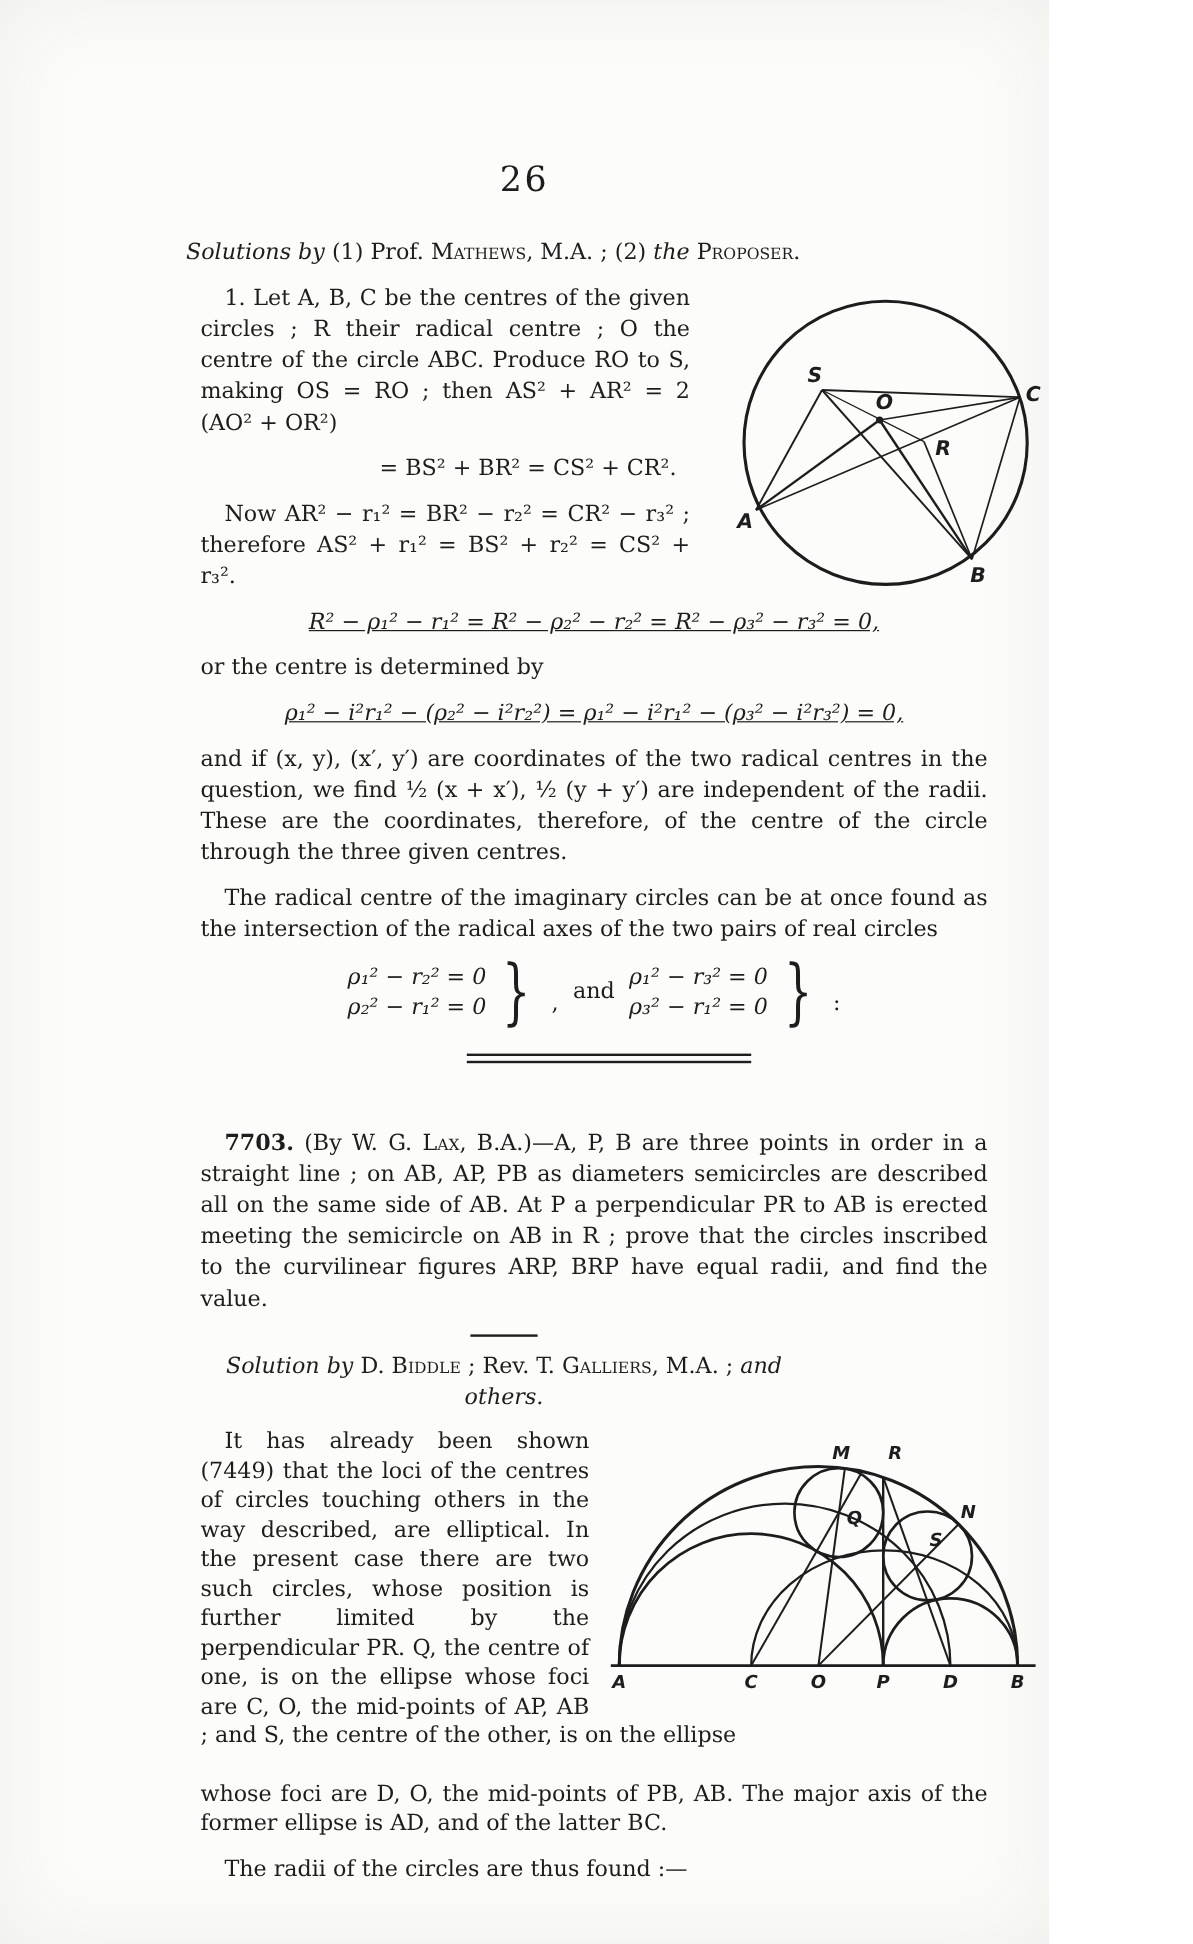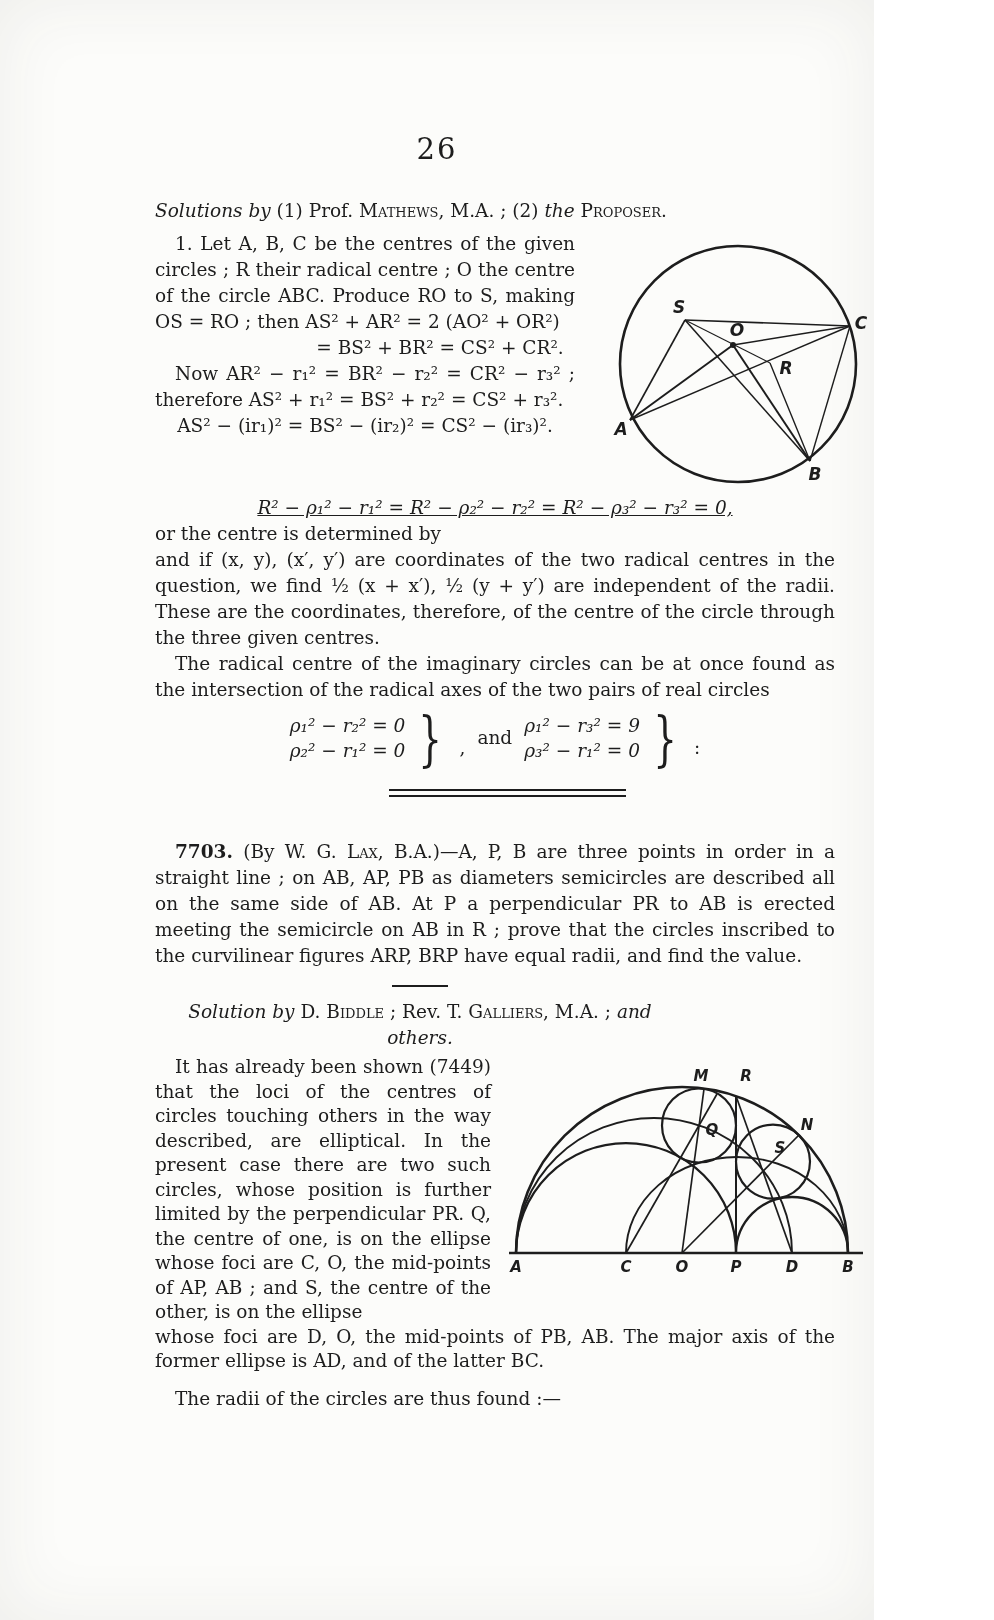--- a/index.html
+++ b/index.html
@@ -10,21 +10,21 @@
     box-shadow: inset 0 0 70px rgba(60,55,45,0.07);
   }
   .pageno {
     position:absolute; top:132px; left:0; width:100%;
     text-align:center; font-size:29px; letter-spacing:2px;
   }
   .content {
     position:absolute; left:155px; top:198px; width:680px;
     font-size:18.5px; line-height:26px; text-align:justify;
   }
-  p { margin:0; text-indent:20px; }
+  p { margin:12px; text-indent:20px; }
   .noindent { text-indent:0; }
   .it { font-style:italic; }
   .sc { font-variant:small-caps; }
   .bold { font-weight:bold; }
   .byline { text-align:left; text-indent:0; margin:0 0 7px 0; font-size:18.5px; }
   .byline2 { text-align:center; text-indent:0; padding-right:150px; margin:2px 0 4px 0; }
   .eqc { text-align:center; text-indent:0; }
   .eqc.pullright { padding-left:150px; }
   .iteq { font-style:italic;text-decoration:underline; }
   .fig1 { float:right; width:292px; margin:2px -42px 4px 10px; }
@@ -98,38 +98,38 @@
             <text x="276" y="96">C</text>
             <text x="36" y="202">A</text>
             <text x="230" y="247">B</text>
           </g>
         </svg>
       </div>
 
       <p>1.  Let A, B, C be the centres of the given circles ;  R their radical centre ;  O the centre of the circle ABC.   Produce RO to S, making OS = RO ;  then  AS² + AR² = 2 (AO² + OR²)</p>
       <div class="eqc pullright">= BS² + BR² = CS² + CR².</div>
       <p>Now AR² − r₁² = BR² − r₂² = CR² − r₃² ; therefore  AS² + r₁² = BS² + r₂² = CS² + r₃².</p>
-      <div class="eqc">AS² − (ir₁)² = BS² − (ir₂)² = CS² − (ir₃)².</div>
       <div class="clear"></div>
 
       <div class="eqc iteq">R² − ρ₁² − r₁² = R² − ρ₂² − r₂² = R² − ρ₃² − r₃² = 0,</div>
       <p class="noindent">or the centre is determined by</p>
+      <div class="eqc iteq">ρ₁² − i²r₁² − (ρ₂² − i²r₂²) = ρ₁² − i²r₁² − (ρ₃² − i²r₃²) = 0,</div>
       <p class="noindent">and if (x, y), (x′, y′) are coordinates of the two radical centres in the question, we find ½ (x + x′), ½ (y + y′) are independent of the radii.   These are the coordinates, therefore, of the centre of the circle through the three given centres.</p>
       <p>The radical centre of the imaginary circles can be at once found as the intersection of the radical axes of the two pairs of real circles</p>
 
       <div class="eq-system">
         <div class="sys-col">
           <div>ρ₁² − r₂² = 0</div>
           <div>ρ₂² − r₁² = 0</div>
         </div>
         <span class="brace">}</span>
         <span class="sys-punct">,</span>
         <span class="sys-and">and</span>
         <div class="sys-col">
-          <div>ρ₁² − r₃² = 9</div>
+          <div>ρ₁² − r₃² = 0</div>
           <div>ρ₃² − r₁² = 0</div>
         </div>
         <span class="brace">}</span>
         <span class="sys-punct">:</span>
       </div>
     </div>
 
     <div class="divider"></div>
     <div class="gap7703"></div>
 

